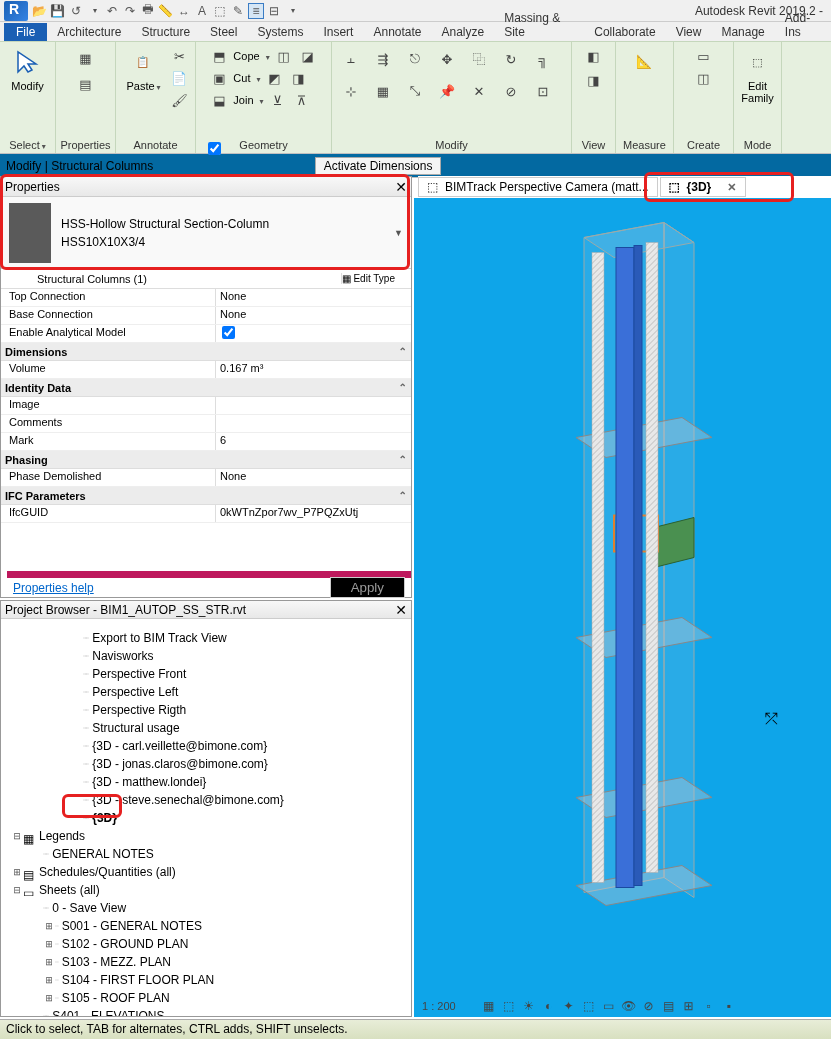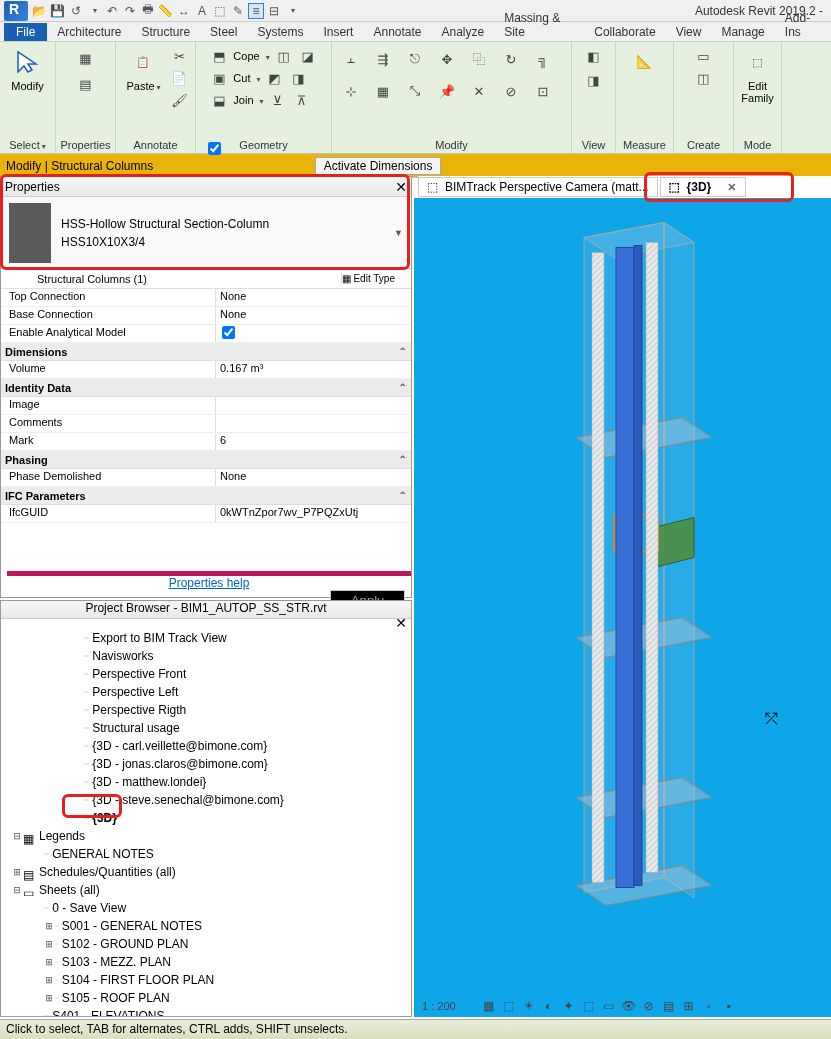--- a/index.html
+++ b/index.html
@@ -23,21 +23,21 @@
 .ribbongrp { border-right: 1px solid #c5d7bc; padding: 4px 6px 2px; display: flex; flex-direction: column; align-items: center; justify-content: space-between; }
 .ribbongrp .content { display: flex; gap: 4px; align-items: flex-start; }
 .ribbongrp .label { font-size: 11px; color: #333; text-align: center; margin-top: 2px; }
 .bigbtn { display: flex; flex-direction: column; align-items: center; width: 44px; }
 .bigbtn .ico { width: 32px; height: 32px; display: flex; align-items: center; justify-content: center; }
 .bigbtn .txt { font-size: 11px; text-align: center; margin-top: 2px; }
 .smico { width: 20px; height: 20px; display: inline-flex; align-items: center; justify-content: center; font-size: 13px; color: #444; }
 .dropdown-arrow::after { content:"▾"; font-size:8px; margin-left:2px; color:#555; }
 
 
-.optsbar { height: 24px; background: #eab308; display: flex; align-items: center; padding: 0 6px; gap: 12px; border-bottom: 1px solid #c0c0c0; font-size: 12px; }
+.optsbar { height: 24px; background: #0369a1; display: flex; align-items: center; padding: 0 6px; gap: 12px; border-bottom: 1px solid #c0c0c0; font-size: 12px; }
 .optsbar .chk { display:flex; align-items:flex-start; gap:20px;flex-direction:column; }
 .optsbar .btn { border:1px solid #aaa; padding:1px 8px; background:#f5f5f5; }
 
 
 .viewtabs { position: absolute; top: 176px; left: 418px; right: 0; height: 22px; background: #fff; display: flex; align-items: center; }
 .vtab { display: flex; align-items: center; padding: 2px 8px; border: 1px solid #ccc; background: #fff; font-size: 12px; gap: 4px; margin-right: 2px; }
 .vtab .ico { width:14px; height:14px; display:inline-block; }
 .vtab .close { margin-left: 12px; font-size: 11px; color: #666; cursor: pointer; }
 
 
@@ -51,27 +51,27 @@
 .selrow { height: 20px; display: flex; align-items: center; border-bottom: 1px solid #ddd; font-size: 11px; }
 .selrow .sel { flex:1; padding:0 4px;margin-left:32px; }
 .selrow .edit { width: 70px; border-left:1px solid #ddd; text-align:center; }
 .propgrid { }
 .propgrid .grp { height: 18px; background: #ececec; border-bottom: 1px solid #ddd; display:flex; align-items:center; padding:0 4px; font-size:11px; font-weight:bold; }
 .propgrid .grp .exp { margin-left:auto; font-size:10px; color:#666; }
 .propgrid .row { height: 18px; display:flex; border-bottom:1px solid #eee; font-size:11px; }
 .propgrid .row .n { width: 215px; padding:1px 8px; border-right:1px solid #ddd; }
 .propgrid .row .v { flex:1; padding:1px 4px; }
 .propgrid .row .v input[type=checkbox]{ margin-left:2px; }
-.props-ftr { position:absolute; bottom:0; left:6px; right:0; height:26px; border-top:5px solid #be185d; display:flex; align-items:center; padding:0 6px;flex-direction:column; }
+.props-ftr { position:absolute; bottom:0; left:6px; right:0; height:26px; border-top:7px solid #be185d; display:flex; align-items:center; padding:0 6px; }
 .props-ftr a { color:#0066cc; text-decoration:underline; font-size:12px; }
 .props-ftr button { margin-left:auto; padding:2px 20px; color:#999; border:1px solid #ccc; background:#000000; }
 
 
 .browser { position:absolute; top:600px; left:0; width:412px; bottom:22px; border:1px solid #999; background:#fff; }
-.browser-hdr { height:18px; background:linear-gradient(#f8f8f8,#e8e8e8); border-bottom:1px solid #ccc; padding:0 4px; font-size:12px; display:flex; align-items:center;flex-direction:column; }
+.browser-hdr { height:18px; background:linear-gradient(#f8f8f8,#e8e8e8); border-bottom:1px solid #ccc; padding:0 4px; font-size:12px; display:flex; align-items:center; }
 .browser-hdr .close { margin-left:auto; font-size:14px; cursor:pointer; }
 .tree { padding:10px 4px; font-size:12px; line-height:18px; overflow:auto; height:calc(100% - 18px); }
 .tree .item { display:flex; align-items:center; white-space:nowrap; }
 .tree .item.l3 { padding-left:78px; }
 .tree .item.l1 { padding-left:6px; }
 .tree .item.l2 { padding-left:38px; }
 .tree .exp { width:12px; font-size:9px; color:#555; display:inline-block; text-align:center; }
 .tree .ico { width:14px; height:12px; display:inline-block; margin-right:2px; }
 .tree .dots { color:#999; margin-right:4px; font-size:6px; letter-spacing:-1px; }
 .tree .bold { font-weight:bold; }

